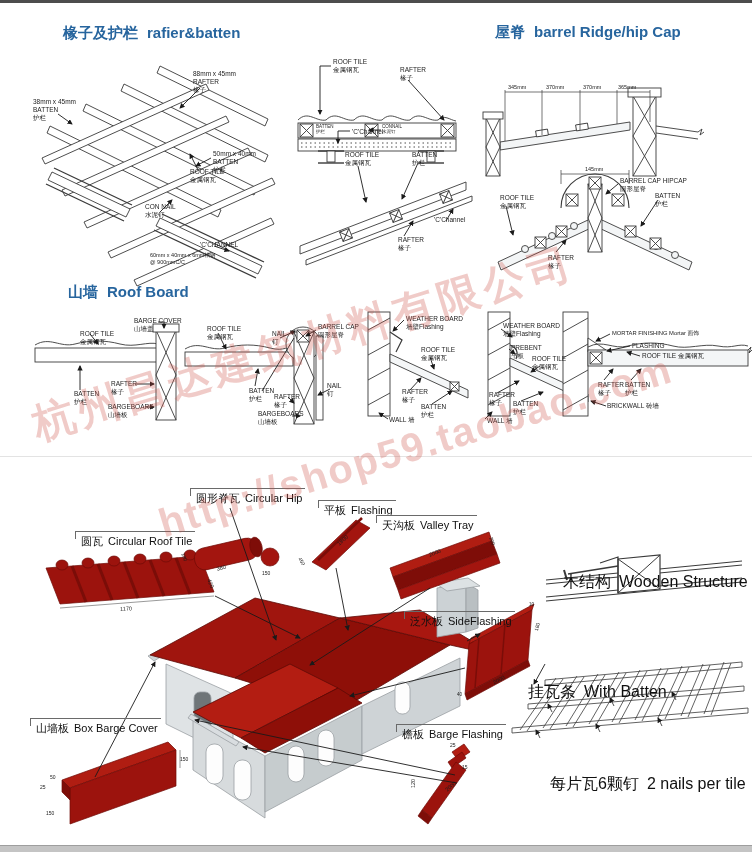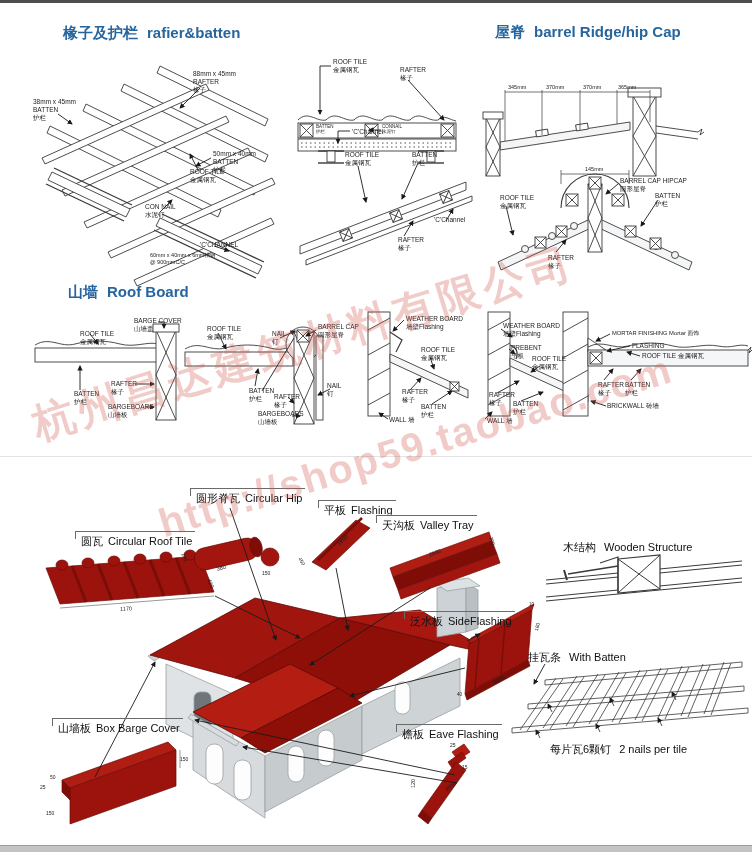--- a/index.html
+++ b/index.html
@@ -7,21 +7,21 @@
         font-family:"Liberation Sans",sans-serif;}
   #lineart{position:absolute;left:0;top:0;z-index:1;}
   .topbar{position:absolute;left:0;top:0;width:752px;height:3px;background:#4d4d4d;z-index:2;}
   .botbar{position:absolute;left:0;top:845px;width:752px;height:6px;background:#c4c4c4;border-top:1px solid #9e9e9e;z-index:2;}
   .divider{position:absolute;left:0;top:456px;width:752px;height:1px;background:#e3e3e3;z-index:2;}
   .title{position:absolute;z-index:6;font-weight:bold;font-size:15px;color:#27659e;white-space:nowrap;}
   .title .en{margin-left:9px;}
   .plabel{position:absolute;z-index:6;font-size:11px;color:#101010;padding:3px 3px 0 6px;white-space:nowrap;}
   .plabel::before{content:"";position:absolute;left:0;top:0;right:0;height:1px;background:#6a6a6a;}
   .plabel::after{content:"";position:absolute;left:0;top:0;width:1px;height:8px;background:#6a6a6a;}
-  .plainlabel{position:absolute;z-index:6;font-size:11px;color:#101010;white-space:nowrap;}
+  .plainlabel{position:absolute;z-index:6;font-size:16px;color:#101010;white-space:nowrap;margin-top:32px;}
   .plainlabel .en{margin-left:8px;}
   .plabel .en{margin-left:5px;}
   .ann-layer{position:absolute;left:0;top:0;width:752px;height:854px;z-index:5;pointer-events:none;}
   .ann{position:absolute;font-size:6.5px;line-height:1.2;color:#1c1c1c;white-space:pre-line;
        transform-origin:0 0;pointer-events:none;}
   .wm{position:absolute;z-index:9;font-weight:bold;color:rgba(205,82,72,0.30);
       transform-origin:0 50%;pointer-events:none;white-space:nowrap;letter-spacing:5px;}
   #wm1{left:34px;top:398px;font-size:42px;transform:rotate(-17deg);}
   #wm2{left:160px;top:502px;font-size:40px;letter-spacing:2px;transform:rotate(-17deg);}
 </style>
@@ -455,25 +455,25 @@
   </div>
   <div class="plainlabel" style="left:563px;top:540px">
     <span>木结构</span><span class="en">Wooden Structure</span>
   </div>
   <div class="plabel" style="left:404px;top:611px">
     <span>泛水板</span><span class="en">SideFlashing</span>
   </div>
   <div class="plainlabel" style="left:528px;top:650px">
     <span>挂瓦条</span><span class="en">With Batten</span>
   </div>
-  <div class="plabel" style="left:52px;top:718px">
+  <div class="plabel" style="left:30px;top:718px">
     <span>山墙板</span><span class="en">Box Barge Cover</span>
   </div>
   <div class="plabel" style="left:396px;top:724px">
-    <span>檐板</span><span class="en">Eave Flashing</span>
+    <span>檐板</span><span class="en">Barge Flashing</span>
   </div>
   <div class="plainlabel" style="left:550px;top:742px">
     <span>每片瓦6颗钉</span><span class="en">2 nails per tile</span>
   </div>
 
   <div class="ann-layer">
       <div class="ann" style="left: 193px; top: 70px;">88mm x 45mm
 RAFTER
 椽子</div>
       <div class="ann" style="left: 33px; top: 98px;">38mm x 45mm

